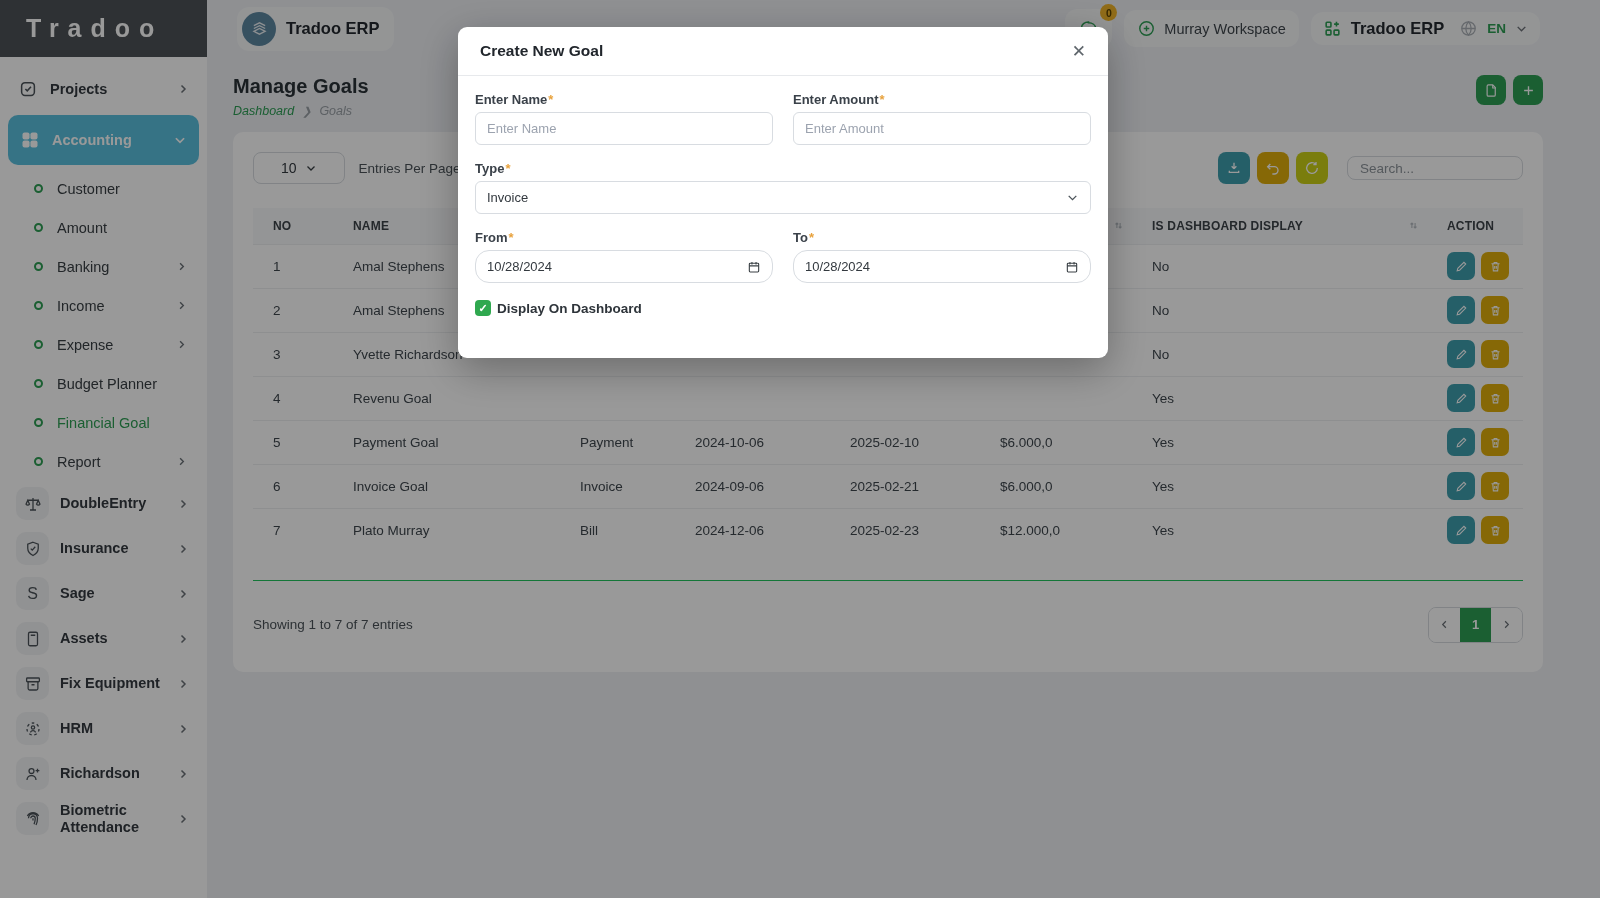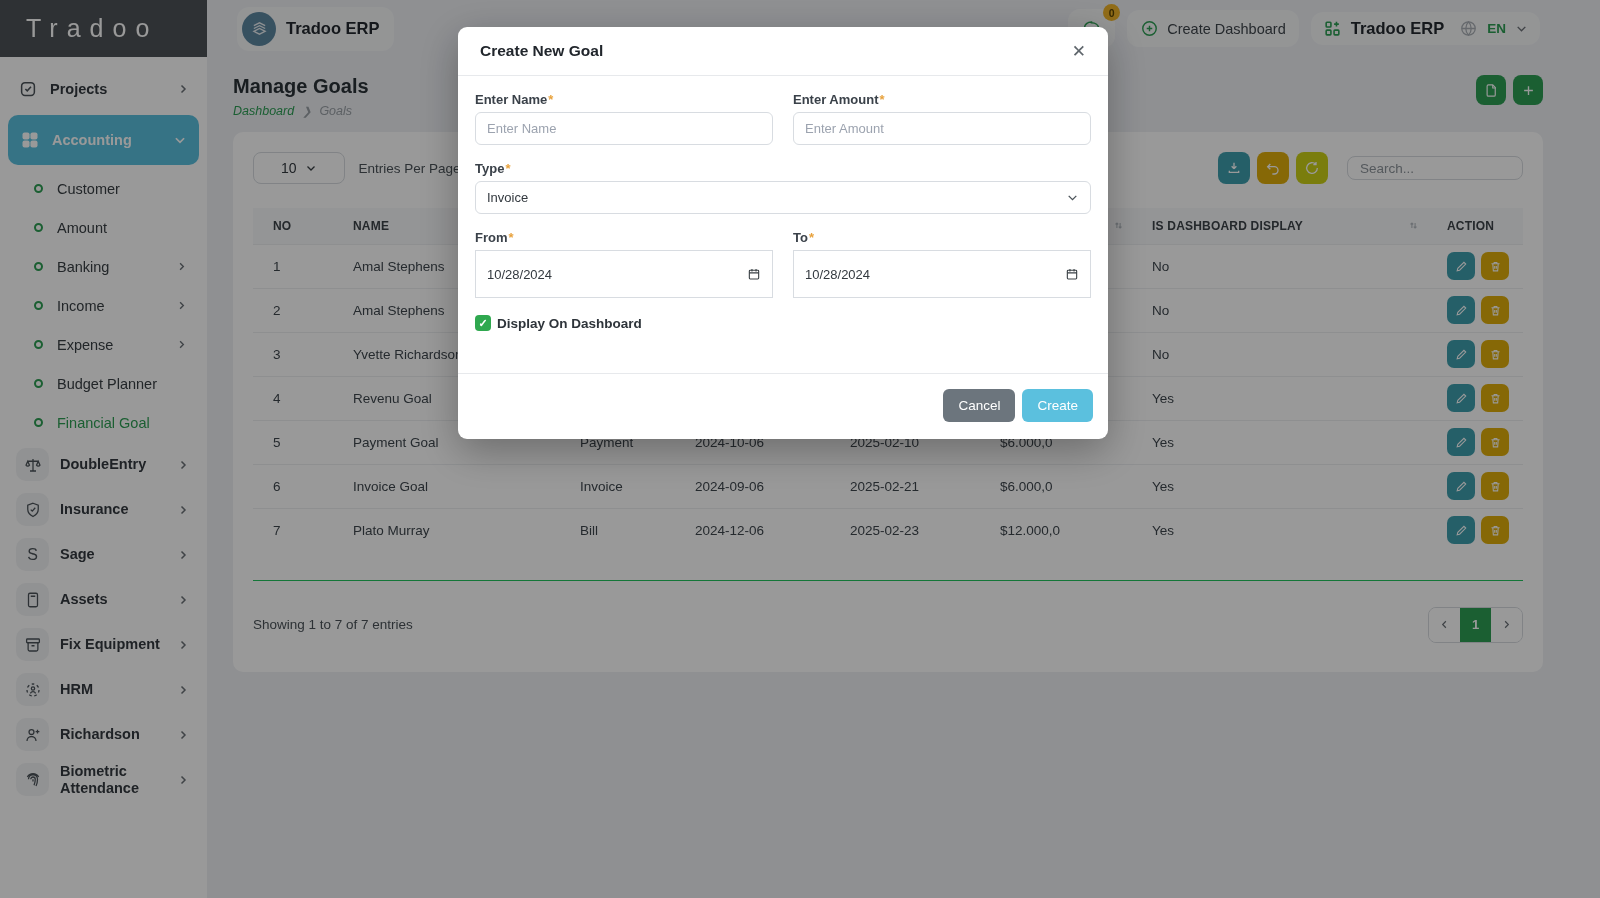--- a/index.html
+++ b/index.html
@@ -2,21 +2,21 @@
 <html><head>
 <meta charset="utf-8">
 <style>
   * { margin:0; padding:0; box-sizing:border-box; }
   html,body { width:1600px; height:898px; overflow:hidden;
     font-family:"Liberation Sans", sans-serif; background:#eef0f4; color:#2f353b; }
 
   
   .sidebar { position:fixed; left:0; top:0; width:207px; height:898px; background:#fff; z-index:10; }
   .logo-strip { height:57px; background:#4e5357; display:flex; align-items:center; padding-left:26px; }
-  .logo-text { color:#fff; font-size:25px; font-weight:400; letter-spacing:9px; }
+  .logo-text { color:#fff; font-size:25px; font-weight:700; letter-spacing:9px; }
   .nav { padding:10px 6px 0 6px; }
   .nav-item { display:flex; align-items:center; height:44px; padding:0 12px; border-radius:10px;
     font-size:14.5px; font-weight:600; color:#343a40; cursor:pointer; }
   .nav-item .chev { margin-left:auto; color:#6b7177; display:flex; }
   .nav-item.active { background:#5bc0de; color:#fff; height:50px; margin:4px 2px; }
   .nav-item.active .chev { color:#fff; }
   .nav-ico { width:20px; height:20px; margin-right:12px; display:flex; align-items:center; justify-content:center; color:#4b5359; }
   .nav-item.active .nav-ico { color:#fff; }
   .sub-item { display:flex; align-items:center; height:39px; padding-left:28px; font-size:14.5px; color:#3a4045; cursor:pointer; }
   .sub-item .chev { margin-left:auto; margin-right:14px; color:#6b7177; display:flex; }
@@ -100,21 +100,21 @@
   .f-col { width:298px; }
   .f-col.full { width:100%; }
   .f-label { font-size:13px; font-weight:700; color:#3a4149; margin-bottom:5px; }
   .req { color:#e8a23d; margin-left:1px; }
   .t-input { width:100%; height:33px; border:1px solid #d8dce1; border-radius:6px; padding:0 11px;
     font-size:13px; color:#33393f; font-family:inherit; outline:none; background:#fff; }
   .t-input::placeholder { color:#9ca3af; }
   .fake-select { width:100%; height:33px; border:1px solid #d8dce1; border-radius:6px; padding:0 11px;
     font-size:13px; color:#33393f; display:flex; align-items:center; cursor:pointer; background:#fff; }
   .fake-select .chev { margin-left:auto; color:#4b5359; display:flex; }
-  .date-input { width:100%; height:48px; border:1px solid #d8dce1; border-radius:0; padding:0 11px;
+  .date-input { width:100%; height:33px; border:1px solid #d8dce1; border-radius:14px; padding:0 11px;
     font-size:13px; color:#33393f; display:flex; align-items:center; cursor:text; background:#fff; }
   .date-input .cal { margin-left:auto; color:#3a4045; display:flex; }
   .mt16 { margin-top:16px; }
   .check-row { display:flex; align-items:center; margin-top:17px; cursor:pointer; }
   .checkbox { width:16px; height:16px; background:#2fa84f; border-radius:4px; color:#fff; font-size:11px; font-weight:700;
     display:flex; align-items:center; justify-content:center; margin-right:6px; }
   .check-label { font-size:13.5px; font-weight:700; color:#2e343a; }
   .modal-foot { border-top:1px solid #e7e9ec; padding:15px 15px 17px; display:flex; justify-content:flex-end; gap:7px; }
   .btn { border:none; border-radius:6px; padding:9px 15px; font-size:13.5px; color:#fff; cursor:pointer; font-family:inherit; }
   .btn-cancel { background:#6c757d; }
@@ -199,20 +199,29 @@
         </span>
     </div>
     <div class="sub-item">
       <span class="bullet"></span>
       <span>Budget Planner</span>
     </div>
     <div class="sub-item active">
       <span class="bullet"></span>
       <span>Financial Goal</span>
     </div>
+    <div class="sub-item">
+      <span class="bullet"></span>
+      <span>Report</span>
+      <span class="chev">
+          <svg width="11" height="11" viewBox="0 0 24 24" fill="none" stroke="currentColor" stroke-width="3">
+            <path d="M9 5l7 7-7 7"></path>
+          </svg>
+        </span>
+    </div>
 
     <div class="mod-item">
       <span class="chip-ico">
         <svg width="18" height="18" viewBox="0 0 24 24" fill="none" stroke="currentColor" stroke-width="1.7">
             <path d="M12 4v16M8 20h8M5 7h14M5 7l-2.3 5.2a2.8 2.8 0 0 0 4.6 0L5 7zM19 7l-2.3 5.2a2.8 2.8 0 0 0 4.6 0L19 7z"></path>
           </svg>
       </span>
       <span class="mod-label">DoubleEntry</span>
       <span class="chev">
           <svg width="12" height="12" viewBox="0 0 24 24" fill="none" stroke="currentColor" stroke-width="3">
@@ -337,21 +346,21 @@
         </span>
         <span class="badge">0</span>
       </div>
       <div class="icon-chip">
         <span style="color:#2d9e54;">
           <svg width="19" height="19" viewBox="0 0 24 24" fill="none" stroke="currentColor" stroke-width="1.8">
               <circle cx="12" cy="12" r="8.5"></circle>
               <path d="M12 8.5v7M8.5 12h7"></path>
             </svg>
         </span>
-        <span class="cw-label">Create Dashboard</span>
+        <span class="cw-label">Murray Workspace</span>
       </div>
       <div class="ws-chip">
         <span style="color:#2d9e54;">
           <svg width="19" height="19" viewBox="0 0 24 24" fill="none" stroke="currentColor" stroke-width="2">
               <rect x="4" y="4" width="6" height="6" rx="1"></rect>
               <rect x="4" y="14" width="6" height="6" rx="1"></rect>
               <rect x="14" y="14" width="6" height="6" rx="1"></rect>
               <path d="M17 3.5v6M14 6.5h6"></path>
             </svg>
         </span>
@@ -708,17 +717,13 @@
               </svg>
             </span>
         </div>
       </div>
     </div>
     <div class="check-row">
       <span class="checkbox">✓</span>
       <span class="check-label">Display On Dashboard</span>
     </div>
   </div>
-  <div class="modal-foot">
-    <button class="btn btn-cancel">Cancel</button>
-    <button class="btn btn-create">Create</button>
-  </div>
 </div>
 
 </body></html>

